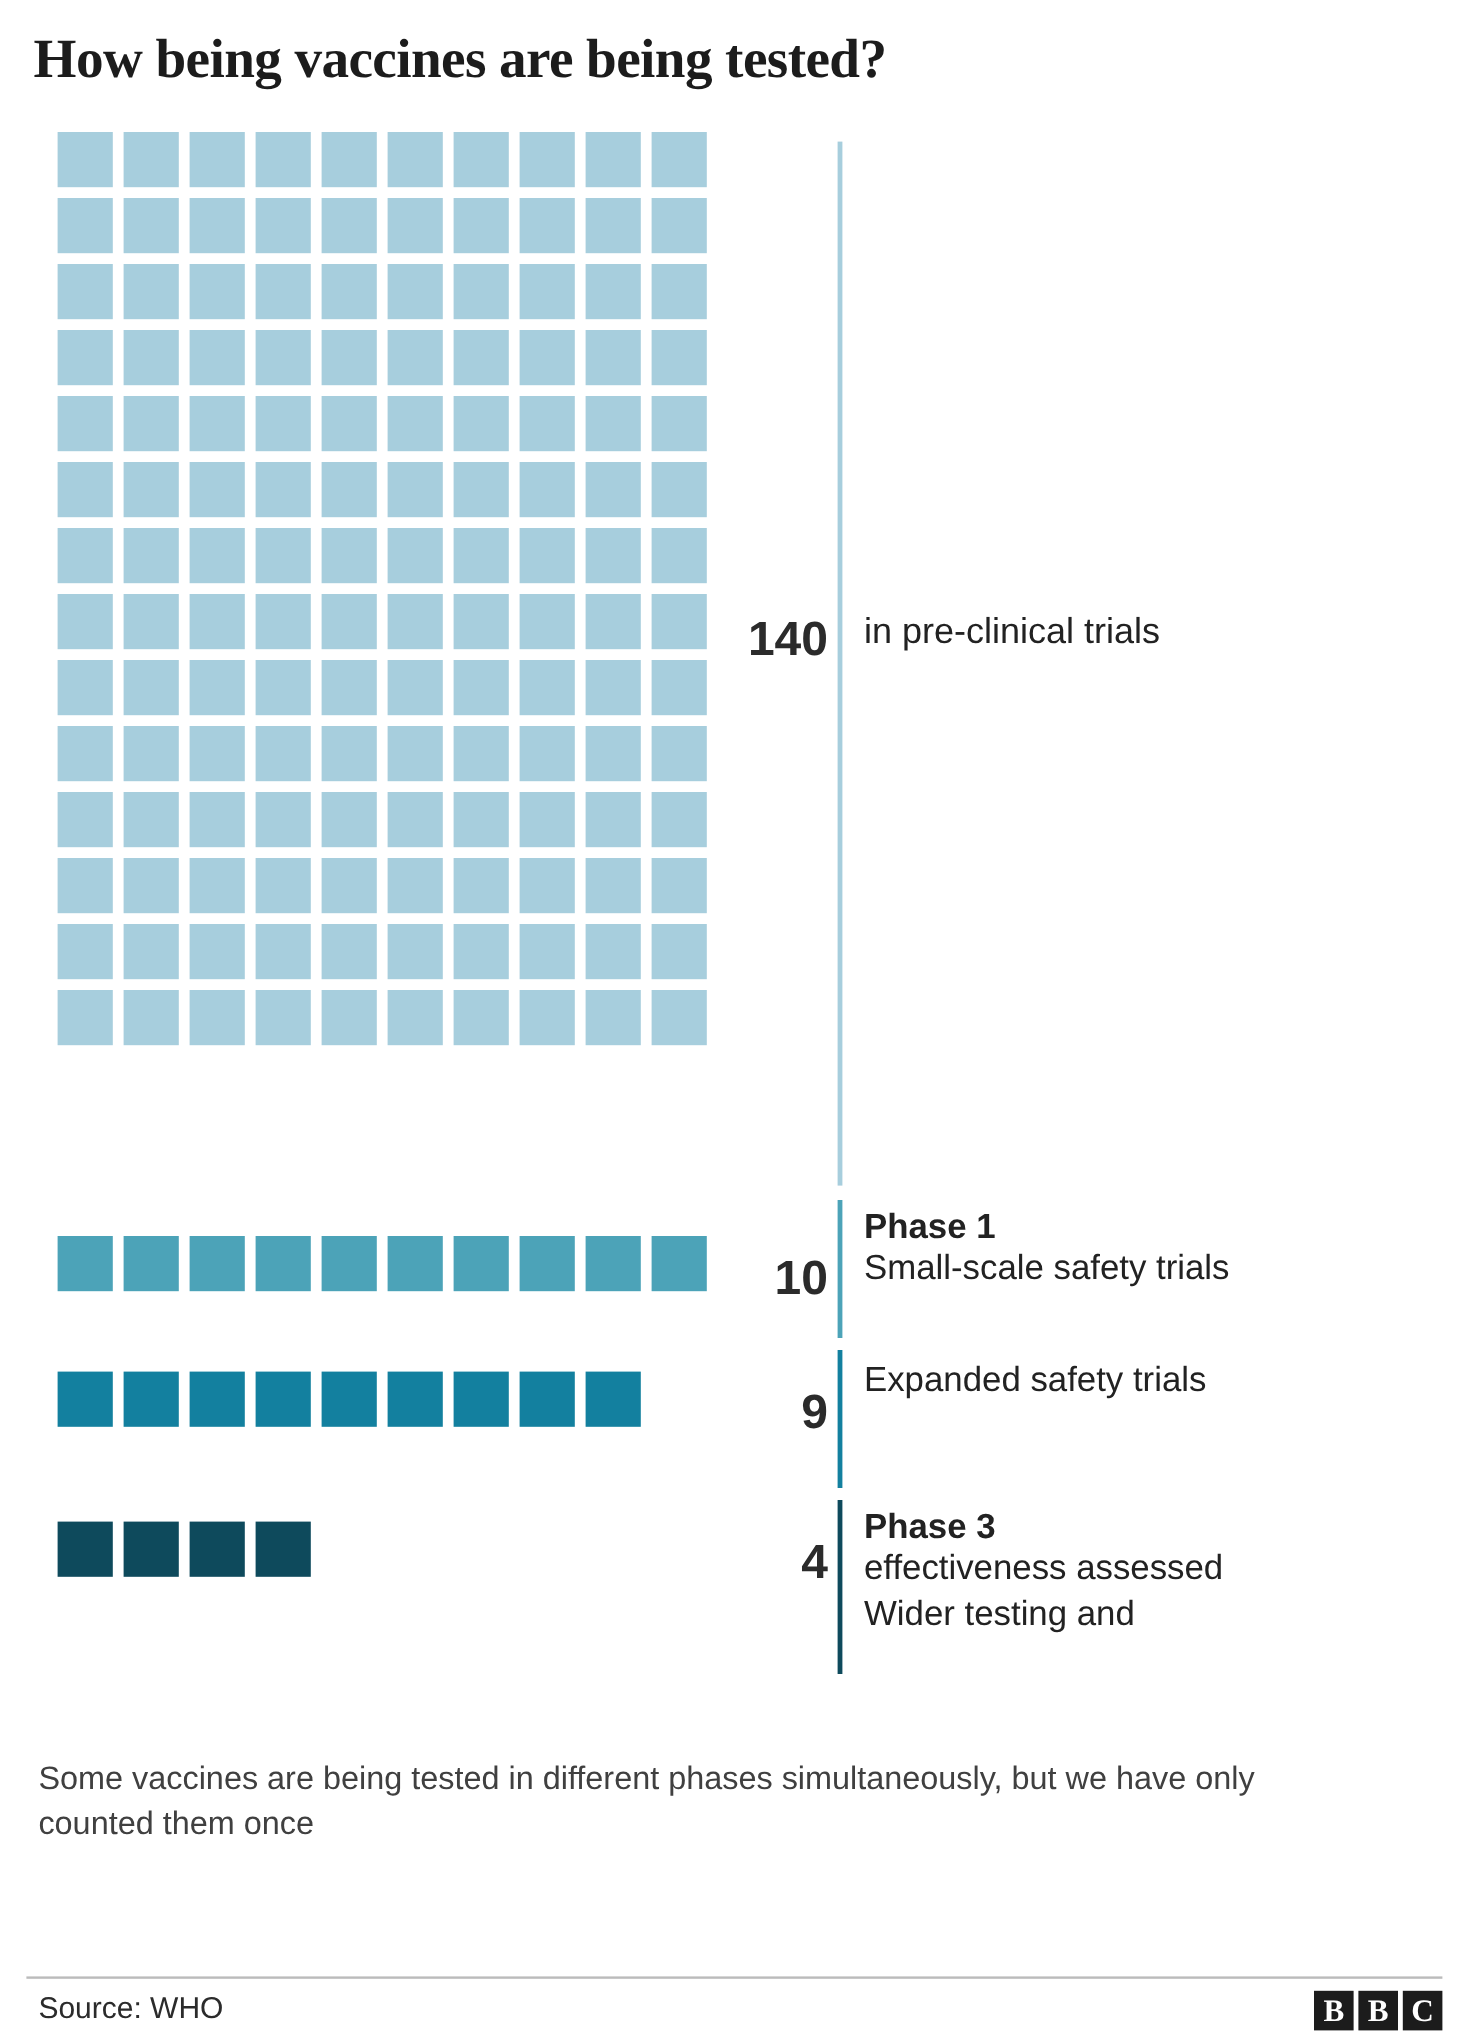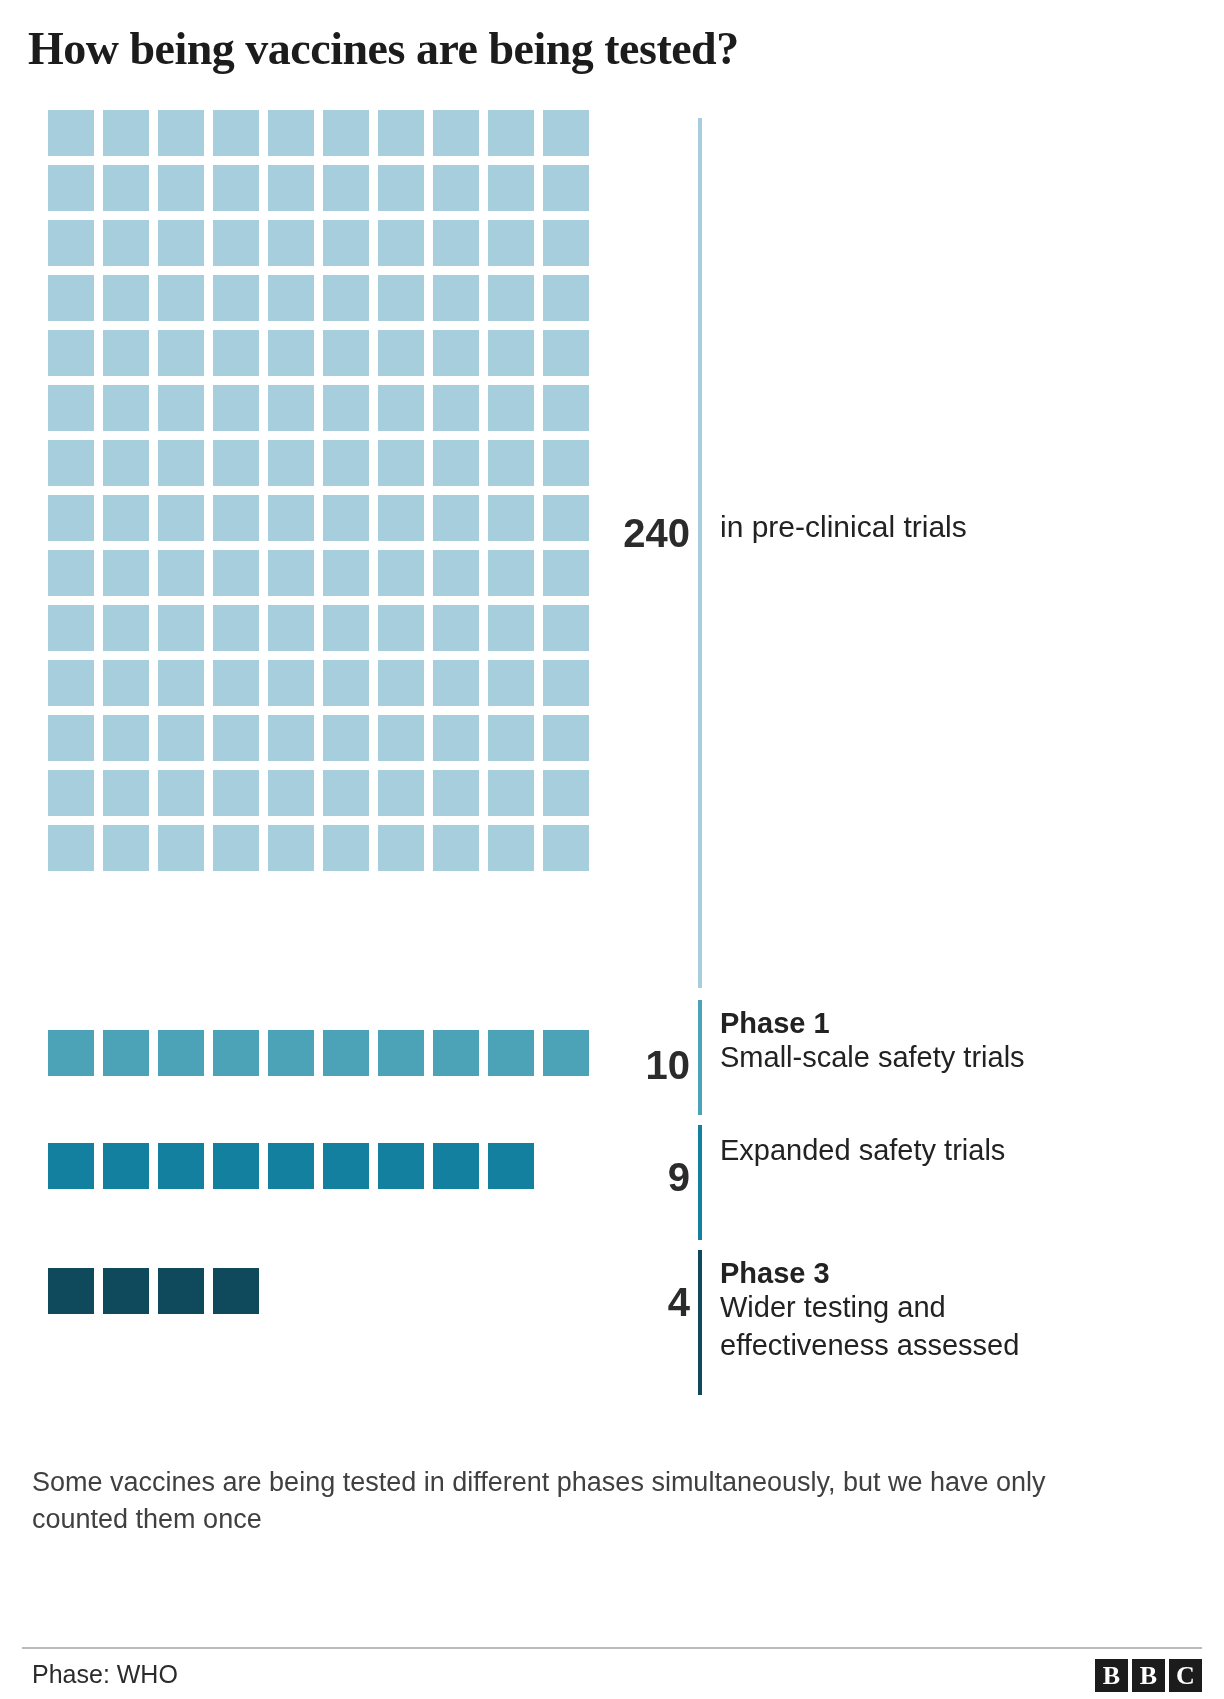--- a/index.html
+++ b/index.html
@@ -201,21 +201,21 @@
           <div class="sq-row"><span class="sq" style="background: rgb(167, 206, 221);"></span><span class="sq" style="background: rgb(167, 206, 221);"></span><span class="sq" style="background: rgb(167, 206, 221);"></span><span class="sq" style="background: rgb(167, 206, 221);"></span><span class="sq" style="background: rgb(167, 206, 221);"></span><span class="sq" style="background: rgb(167, 206, 221);"></span><span class="sq" style="background: rgb(167, 206, 221);"></span><span class="sq" style="background: rgb(167, 206, 221);"></span><span class="sq" style="background: rgb(167, 206, 221);"></span><span class="sq" style="background: rgb(167, 206, 221);"></span></div>
           <div class="sq-row"><span class="sq" style="background: rgb(167, 206, 221);"></span><span class="sq" style="background: rgb(167, 206, 221);"></span><span class="sq" style="background: rgb(167, 206, 221);"></span><span class="sq" style="background: rgb(167, 206, 221);"></span><span class="sq" style="background: rgb(167, 206, 221);"></span><span class="sq" style="background: rgb(167, 206, 221);"></span><span class="sq" style="background: rgb(167, 206, 221);"></span><span class="sq" style="background: rgb(167, 206, 221);"></span><span class="sq" style="background: rgb(167, 206, 221);"></span><span class="sq" style="background: rgb(167, 206, 221);"></span></div>
           <div class="sq-row"><span class="sq" style="background: rgb(167, 206, 221);"></span><span class="sq" style="background: rgb(167, 206, 221);"></span><span class="sq" style="background: rgb(167, 206, 221);"></span><span class="sq" style="background: rgb(167, 206, 221);"></span><span class="sq" style="background: rgb(167, 206, 221);"></span><span class="sq" style="background: rgb(167, 206, 221);"></span><span class="sq" style="background: rgb(167, 206, 221);"></span><span class="sq" style="background: rgb(167, 206, 221);"></span><span class="sq" style="background: rgb(167, 206, 221);"></span><span class="sq" style="background: rgb(167, 206, 221);"></span></div>
           <div class="sq-row"><span class="sq" style="background: rgb(167, 206, 221);"></span><span class="sq" style="background: rgb(167, 206, 221);"></span><span class="sq" style="background: rgb(167, 206, 221);"></span><span class="sq" style="background: rgb(167, 206, 221);"></span><span class="sq" style="background: rgb(167, 206, 221);"></span><span class="sq" style="background: rgb(167, 206, 221);"></span><span class="sq" style="background: rgb(167, 206, 221);"></span><span class="sq" style="background: rgb(167, 206, 221);"></span><span class="sq" style="background: rgb(167, 206, 221);"></span><span class="sq" style="background: rgb(167, 206, 221);"></span></div>
           <div class="sq-row"><span class="sq" style="background: rgb(167, 206, 221);"></span><span class="sq" style="background: rgb(167, 206, 221);"></span><span class="sq" style="background: rgb(167, 206, 221);"></span><span class="sq" style="background: rgb(167, 206, 221);"></span><span class="sq" style="background: rgb(167, 206, 221);"></span><span class="sq" style="background: rgb(167, 206, 221);"></span><span class="sq" style="background: rgb(167, 206, 221);"></span><span class="sq" style="background: rgb(167, 206, 221);"></span><span class="sq" style="background: rgb(167, 206, 221);"></span><span class="sq" style="background: rgb(167, 206, 221);"></span></div>
           <div class="sq-row"><span class="sq" style="background: rgb(167, 206, 221);"></span><span class="sq" style="background: rgb(167, 206, 221);"></span><span class="sq" style="background: rgb(167, 206, 221);"></span><span class="sq" style="background: rgb(167, 206, 221);"></span><span class="sq" style="background: rgb(167, 206, 221);"></span><span class="sq" style="background: rgb(167, 206, 221);"></span><span class="sq" style="background: rgb(167, 206, 221);"></span><span class="sq" style="background: rgb(167, 206, 221);"></span><span class="sq" style="background: rgb(167, 206, 221);"></span><span class="sq" style="background: rgb(167, 206, 221);"></span></div>
           <div class="sq-row"><span class="sq" style="background: rgb(167, 206, 221);"></span><span class="sq" style="background: rgb(167, 206, 221);"></span><span class="sq" style="background: rgb(167, 206, 221);"></span><span class="sq" style="background: rgb(167, 206, 221);"></span><span class="sq" style="background: rgb(167, 206, 221);"></span><span class="sq" style="background: rgb(167, 206, 221);"></span><span class="sq" style="background: rgb(167, 206, 221);"></span><span class="sq" style="background: rgb(167, 206, 221);"></span><span class="sq" style="background: rgb(167, 206, 221);"></span><span class="sq" style="background: rgb(167, 206, 221);"></span></div>
           <div class="sq-row"><span class="sq" style="background: rgb(167, 206, 221);"></span><span class="sq" style="background: rgb(167, 206, 221);"></span><span class="sq" style="background: rgb(167, 206, 221);"></span><span class="sq" style="background: rgb(167, 206, 221);"></span><span class="sq" style="background: rgb(167, 206, 221);"></span><span class="sq" style="background: rgb(167, 206, 221);"></span><span class="sq" style="background: rgb(167, 206, 221);"></span><span class="sq" style="background: rgb(167, 206, 221);"></span><span class="sq" style="background: rgb(167, 206, 221);"></span><span class="sq" style="background: rgb(167, 206, 221);"></span></div>
           <div class="sq-row"><span class="sq" style="background: rgb(167, 206, 221);"></span><span class="sq" style="background: rgb(167, 206, 221);"></span><span class="sq" style="background: rgb(167, 206, 221);"></span><span class="sq" style="background: rgb(167, 206, 221);"></span><span class="sq" style="background: rgb(167, 206, 221);"></span><span class="sq" style="background: rgb(167, 206, 221);"></span><span class="sq" style="background: rgb(167, 206, 221);"></span><span class="sq" style="background: rgb(167, 206, 221);"></span><span class="sq" style="background: rgb(167, 206, 221);"></span><span class="sq" style="background: rgb(167, 206, 221);"></span></div>
         </div>
-      <div class="value" style="top:403px;">240</div>
+      <div class="value" style="top:403px;">140</div>
       <div class="rule" style="top:8px;height:870px;background:#a7cedd;"></div>
       <div class="label" style="top:400px;">
         <div class="plain">in pre-clinical trials</div>
       </div>
     </div>
 
     <div class="group">
       <div class="squares" id="sq-phase-1" style="top:920px;">
           <div class="sq-row"><span class="sq" style="background: rgb(76, 163, 184);"></span><span class="sq" style="background: rgb(76, 163, 184);"></span><span class="sq" style="background: rgb(76, 163, 184);"></span><span class="sq" style="background: rgb(76, 163, 184);"></span><span class="sq" style="background: rgb(76, 163, 184);"></span><span class="sq" style="background: rgb(76, 163, 184);"></span><span class="sq" style="background: rgb(76, 163, 184);"></span><span class="sq" style="background: rgb(76, 163, 184);"></span><span class="sq" style="background: rgb(76, 163, 184);"></span><span class="sq" style="background: rgb(76, 163, 184);"></span></div>
         </div>
@@ -239,31 +239,31 @@
     </div>
 
     <div class="group">
       <div class="squares" id="sq-phase-3" style="top:1158px;">
           <div class="sq-row"><span class="sq" style="background: rgb(14, 74, 92);"></span><span class="sq" style="background: rgb(14, 74, 92);"></span><span class="sq" style="background: rgb(14, 74, 92);"></span><span class="sq" style="background: rgb(14, 74, 92);"></span></div>
         </div>
       <div class="value" style="top:1172px;">4</div>
       <div class="rule" style="top:1140px;height:145px;background:#0e4a5c;"></div>
       <div class="label" style="top:1147px;">
         <div class="head">Phase 3</div>
+        <div class="sub">effectiveness assessed</div>
         <div class="sub">Wider testing and</div>
-        <div class="sub">effectiveness assessed</div>
       </div>
     </div>
 
   </div>
 
 
   <div class="footnote">Some vaccines are being tested in different phases simultaneously, but we have only counted them once</div>
 
   <div class="hr"></div>
-  <div class="source">Phase: WHO</div>
+  <div class="source">Source: WHO</div>
   <div class="bbc-logo">
     <span>B</span>
     <span>B</span>
     <span>C</span>
   </div>
 
 </div>
 
 </body></html>

